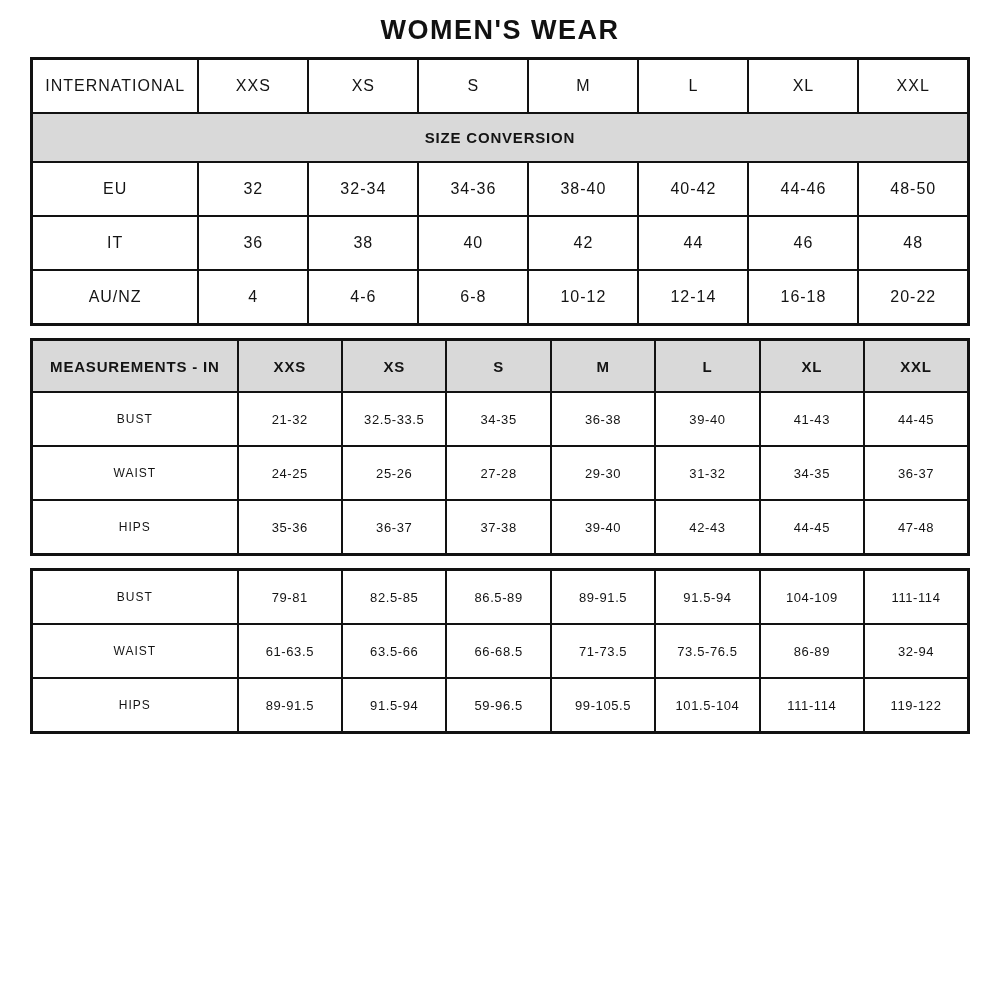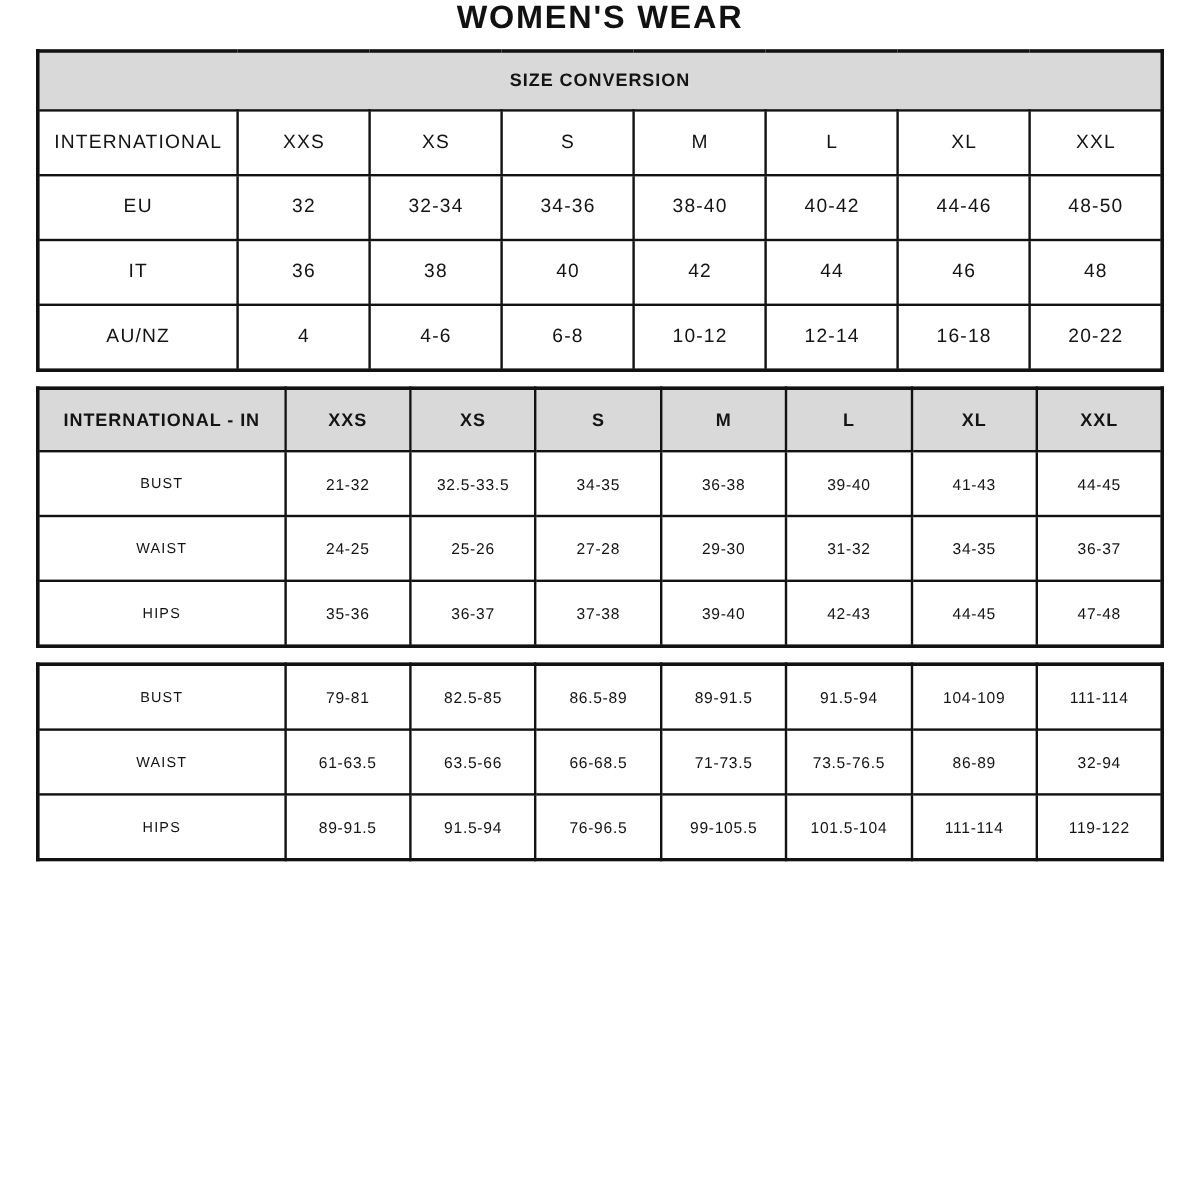--- a/index.html
+++ b/index.html
@@ -13,21 +13,21 @@
   .page {
     width: 940px;
     margin: 0 auto;
   }
   .page-title {
     text-align: center;
     font-size: 27px;
     font-weight: 700;
     letter-spacing: 1.5px;
     margin: 0;
-    padding: 0 0 13px 0;
+    padding: 16px 0 13px 0;
     line-height: 28px;
     color: #111111;
   }
   table {
     width: 100%;
     border-collapse: collapse;
     border: 3px solid #121212;
     table-layout: fixed;
   }
   td {
@@ -73,33 +73,33 @@
 
   <h1 class="page-title">WOMEN'S WEAR</h1>
 
   <table class="t1">
     <colgroup>
         <col class="c0">
         <col span="7">
       </colgroup>
     <tbody>
       <tr>
-        <td colspan="8" class="band-cell">SIZE CONVERSION</td>
-      </tr>
-      <tr>
         <td>INTERNATIONAL</td>
         <td>XXS</td>
         <td>XS</td>
         <td>S</td>
         <td>M</td>
         <td>L</td>
         <td>XL</td>
         <td>XXL</td>
       </tr>
       <tr>
+        <td colspan="8" class="band-cell">SIZE CONVERSION</td>
+      </tr>
+      <tr>
         <td>EU</td>
         <td>32</td>
         <td>32-34</td>
         <td>34-36</td>
         <td>38-40</td>
         <td>40-42</td>
         <td>44-46</td>
         <td>48-50</td>
       </tr>
       <tr>
@@ -125,21 +125,21 @@
     </tbody>
   </table>
 
   <table class="t23">
     <colgroup>
         <col class="c0">
         <col span="7">
       </colgroup>
     <tbody>
       <tr class="head">
-        <td>INTERNATIONAL - IN</td>
+        <td>MEASUREMENTS - IN</td>
         <td>XXS</td>
         <td>XS</td>
         <td>S</td>
         <td>M</td>
         <td>L</td>
         <td>XL</td>
         <td>XXL</td>
       </tr>
       <tr>
         <td class="rowlabel">BUST</td>
@@ -197,21 +197,21 @@
         <td>66-68.5</td>
         <td>71-73.5</td>
         <td>73.5-76.5</td>
         <td>86-89</td>
         <td>32-94</td>
       </tr>
       <tr>
         <td class="rowlabel">HIPS</td>
         <td>89-91.5</td>
         <td>91.5-94</td>
-        <td>76-96.5</td>
+        <td>59-96.5</td>
         <td>99-105.5</td>
         <td>101.5-104</td>
         <td>111-114</td>
         <td>119-122</td>
       </tr>
     </tbody>
   </table>
 
 </div>
 

